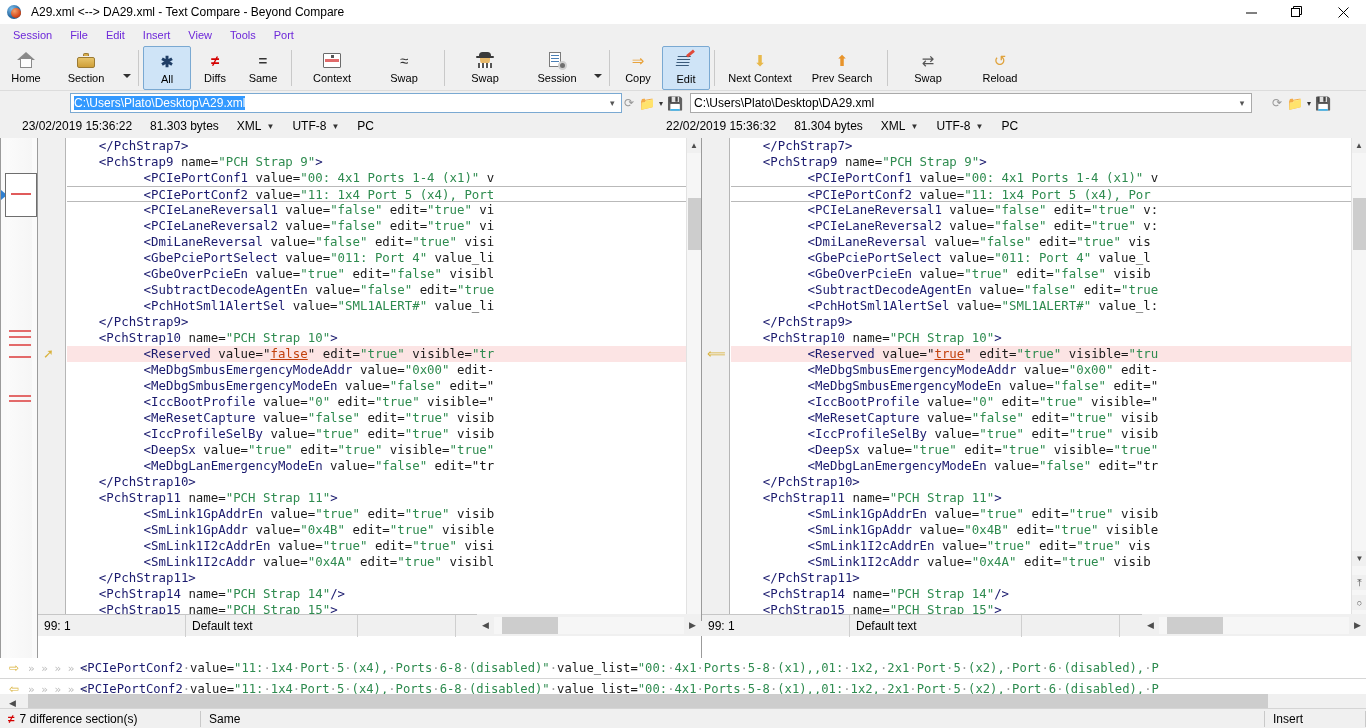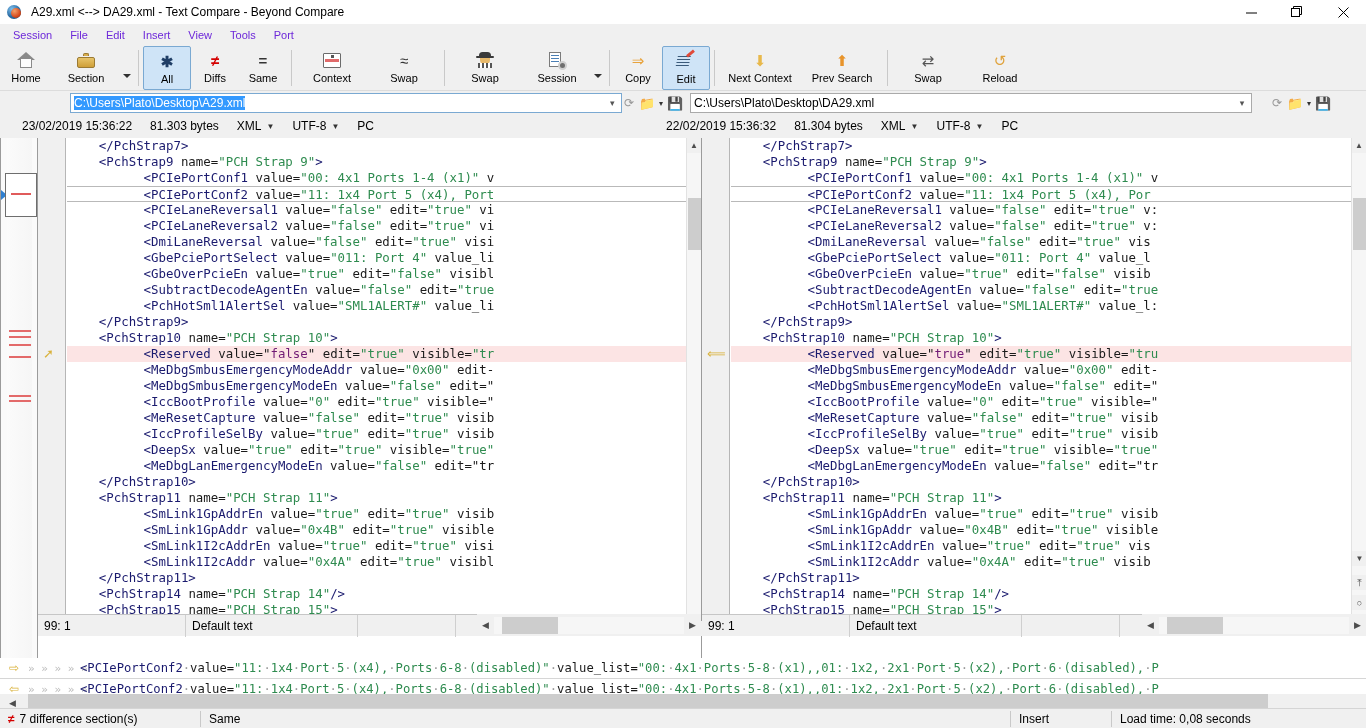--- a/index.html
+++ b/index.html
@@ -133,21 +133,21 @@
   .codearea { position:absolute; left:29px; top:0; right:15px; height:498px;
               overflow:hidden; background:#fff; }
   .code { font-family:"DejaVu Sans Mono", monospace; font-size:12.4px; line-height:16px;
           white-space:pre; }
   .ln-row { height:16px; white-space:pre; padding-left:2px; }
   .ln-row.diff { background:#fce4e4; }
   .ln-row.cursor { border-top:1px solid #b9b9b9; border-bottom:1px solid #b9b9b9; height:16px; }
   .t-tag   { color:#1a1a6e; }
   .t-attr  { color:#1a1a1a; }
   .t-val   { color:#2e8b4f; }
-  .t-diffv { color:#701a75; }
+  .t-diffv { color:#c2410c;text-decoration:underline; }
   .t-dot   { color:#9a9a9a; }
 
   .vscroll { position:absolute; right:0; top:0; width:15px; height:498px;
              background:#f6f6f6; border-left:1px solid #e2e2e2; }
   .vs-btn { height:15px; display:flex;align-items:center;justify-content:center;
             font-size:8px;color:#4d4d4d;background:#f0f0f0;}
   .vs-thumb { position:absolute; left:1px; width:13px; background:#cdcdcd; }
 
   .pane-status { position:absolute; left:0; bottom:22px; width:100%; height:22px;
                  background:#f0f0f0; border-top:1px solid #c6c6c6; display:flex; align-items:center;
@@ -500,16 +500,15 @@
     <div class="sb-cell" style="width:200px;">
       <span class="sb-neq">≠</span>
       <span>7 difference section(s)</span>
     </div>
     <div class="sb-sep"></div>
     <div class="sb-cell" style="width:300px;">Same</div>
     <div style="flex:1"></div>
     <div class="sb-sep"></div>
     <div class="sb-cell" style="width:100px;">Insert</div>
     <div class="sb-sep"></div>
-    <div class="sb-cell" style="width:254px;">Load time: 0,08 seconds</div>
   </div>
 
 </div>
 
 </body></html>

